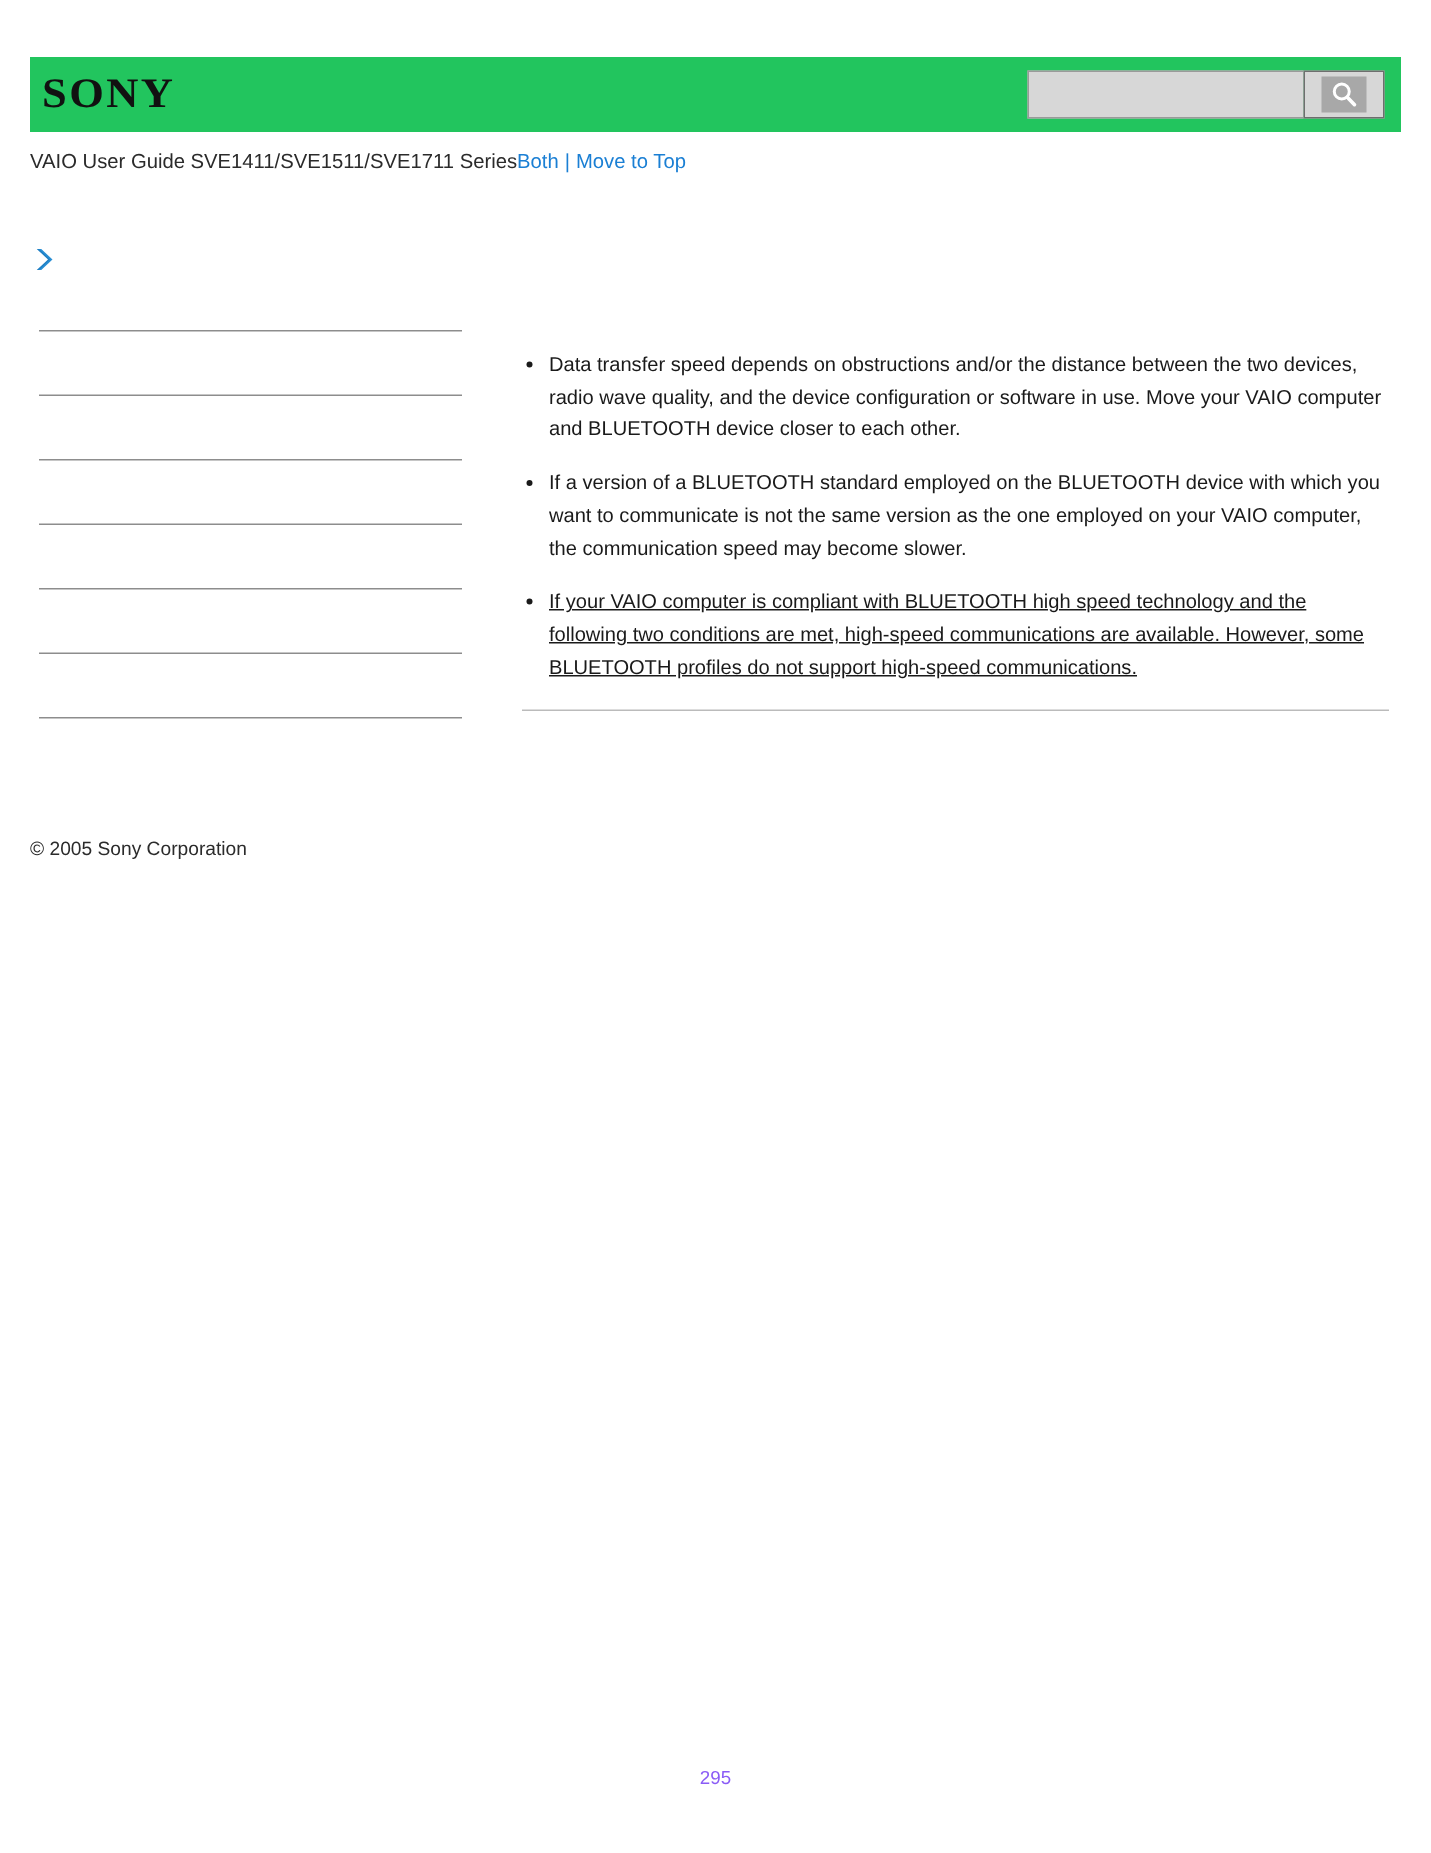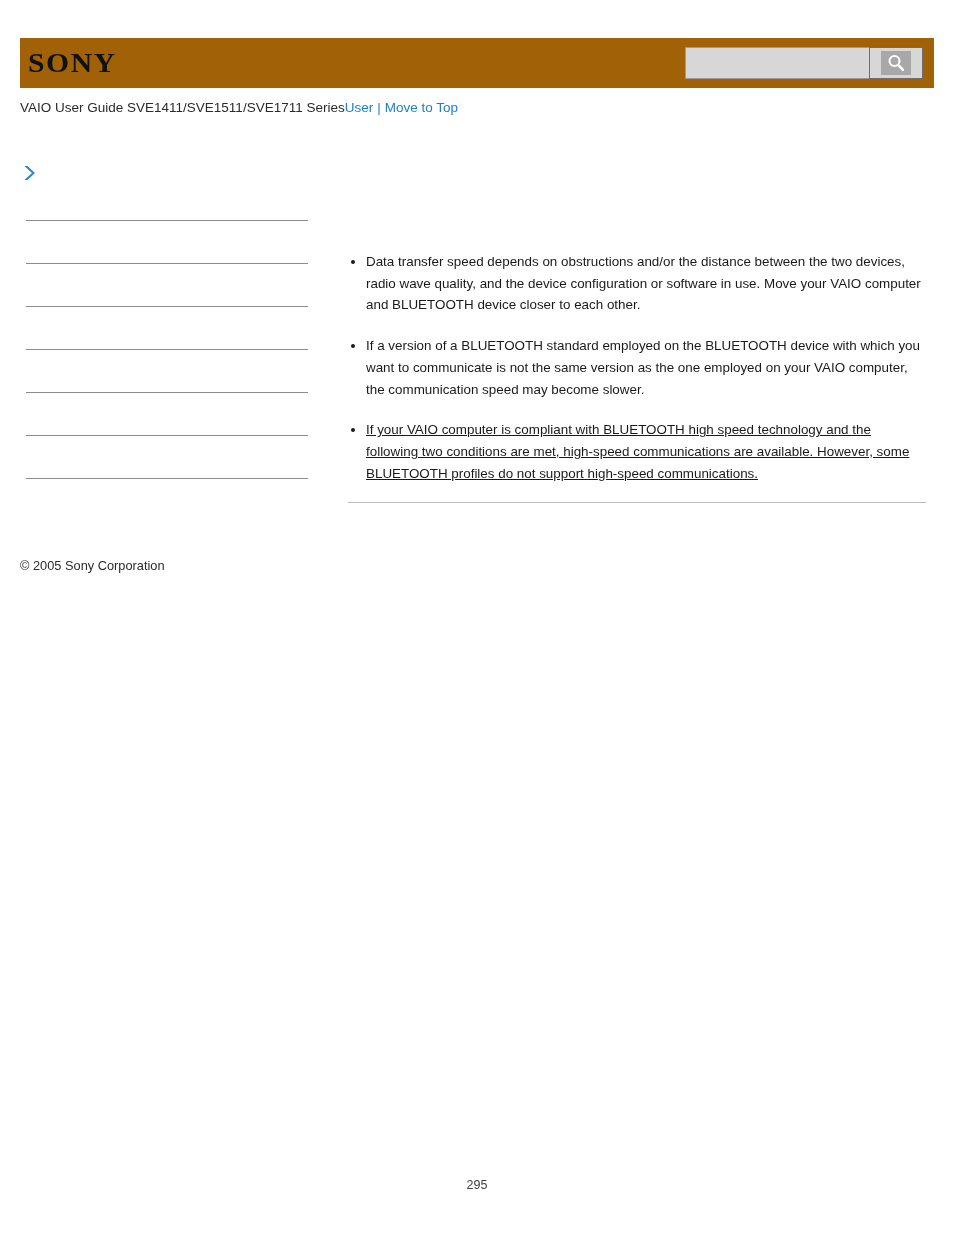--- a/index.html
+++ b/index.html
@@ -16,21 +16,21 @@
     overflow: hidden;
   }
 
   
   .header-band {
     position: absolute;
     left: 20px;
     top: 38px;
     width: 914px;
     height: 50px;
-    background: #a16207;
+    background: #22c55e;
     display: flex;
     align-items: center;
     justify-content: space-between;
     box-sizing: border-box;
   }
   .sony-logo {
     font-family: "Liberation Serif", "DejaVu Serif", serif;
     font-weight: bold;
     font-size: 28px;
     letter-spacing: 1.5px;
@@ -160,21 +160,20 @@
   ul.bullets {
     list-style: disc;
     margin: 0;
     padding-left: 18px;
   }
   ul.bullets > li {
     font-size: 13.4px;
     line-height: 1.62;
     color: #1a1a1a;
     margin-bottom: 14px;
-    margin-top: 19px;
   }
   ul.bullets > li:last-child { margin-bottom: 0; text-decoration: underline; }
   ul.subbullets {
     list-style: circle;
     margin: 1px 0 0 0;
     padding-left: 20px;
   }
   ul.subbullets > li {
     font-size: 13.4px;
     line-height: 1.62;
@@ -195,21 +194,21 @@
     font-size: 12.8px;
     color: #2b2b2b;
   }
   .page-number {
     position: absolute;
     left: 0;
     top: 1178px;
     width: 954px;
     text-align: center;
     font-size: 12.5px;
-    color: #404040;
+    color: #8b5cf6;
   }
 </style>
 </head>
 <body>
 
 <div class="header-band">
   <div class="sony-logo">SONY</div>
 
   <div class="search-wrap">
     <input class="search-input" type="text" placeholder="" style="">
@@ -220,21 +219,21 @@
           <line x1="12.2" y1="11.8" x2="17" y2="16.8" stroke="#ffffff" stroke-width="2.4" stroke-linecap="round"></line>
         </svg>
       </span>
     </button>
   </div>
 </div>
 
 <div class="title-row">
   <div class="guide-title">VAIO User Guide SVE1411/SVE1511/SVE1711 Series</div>
   <div class="nav-links">
-    <a href="#">User</a><span class="nav-sep">|</span><a href="#">Move to Top</a>
+    <a href="#">Both</a><span class="nav-sep">|</span><a href="#">Move to Top</a>
   </div>
 </div>
 
 <div class="breadcrumb">
   <span>
     <svg class="chevron-icon" width="16" height="18" viewBox="0 0 16 18" aria-hidden="true">
       <path d="M3 2 L11 9 L3 16 L5.5 16 L13 9 L5.5 2 Z" fill="#2a8fd4"></path>
       <path d="M2.5 2 L10 9 L2.5 16 L4 16 L11.5 9 L4 2 Z" fill="#1f7fc4"></path>
     </svg>
   </span>

